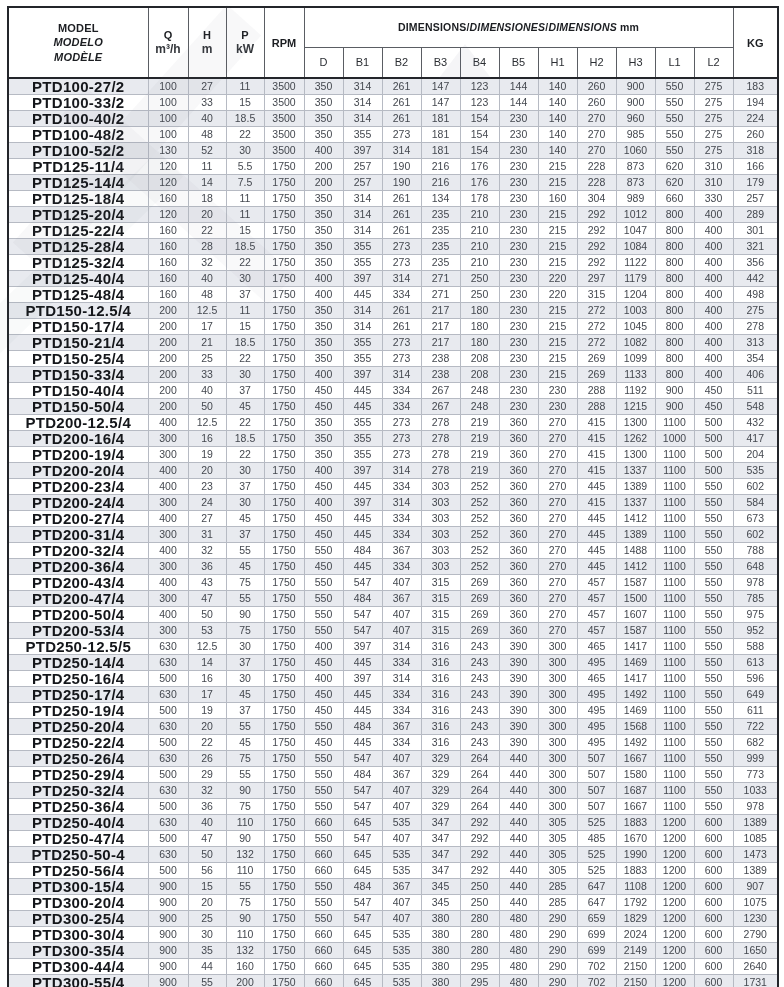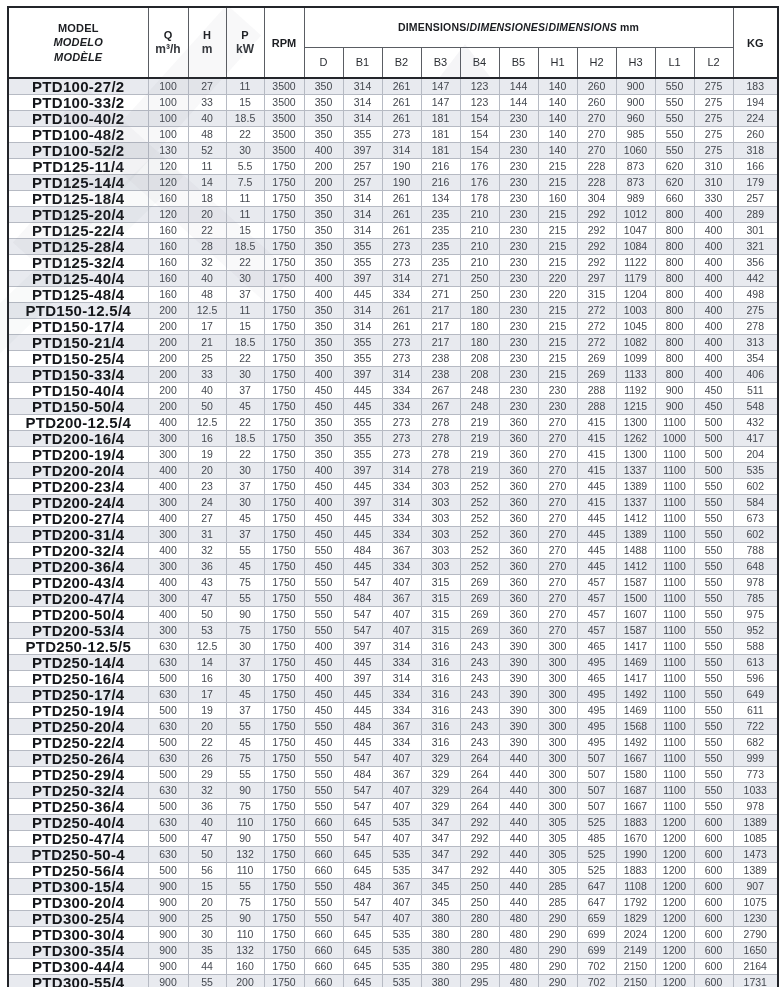--- a/index.html
+++ b/index.html
@@ -1210,21 +1210,21 @@
           <td>645</td>
           <td>535</td>
           <td>380</td>
           <td>295</td>
           <td>480</td>
           <td>290</td>
           <td>702</td>
           <td>2150</td>
           <td>1200</td>
           <td>600</td>
-          <td>2164</td>
+          <td>2640</td>
         </tr>
         <tr class="shade">
           <td class="model">PTD300-55/4</td>
           <td>900</td>
           <td>55</td>
           <td>200</td>
           <td>1750</td>
           <td>660</td>
           <td>645</td>
           <td>535</td>

